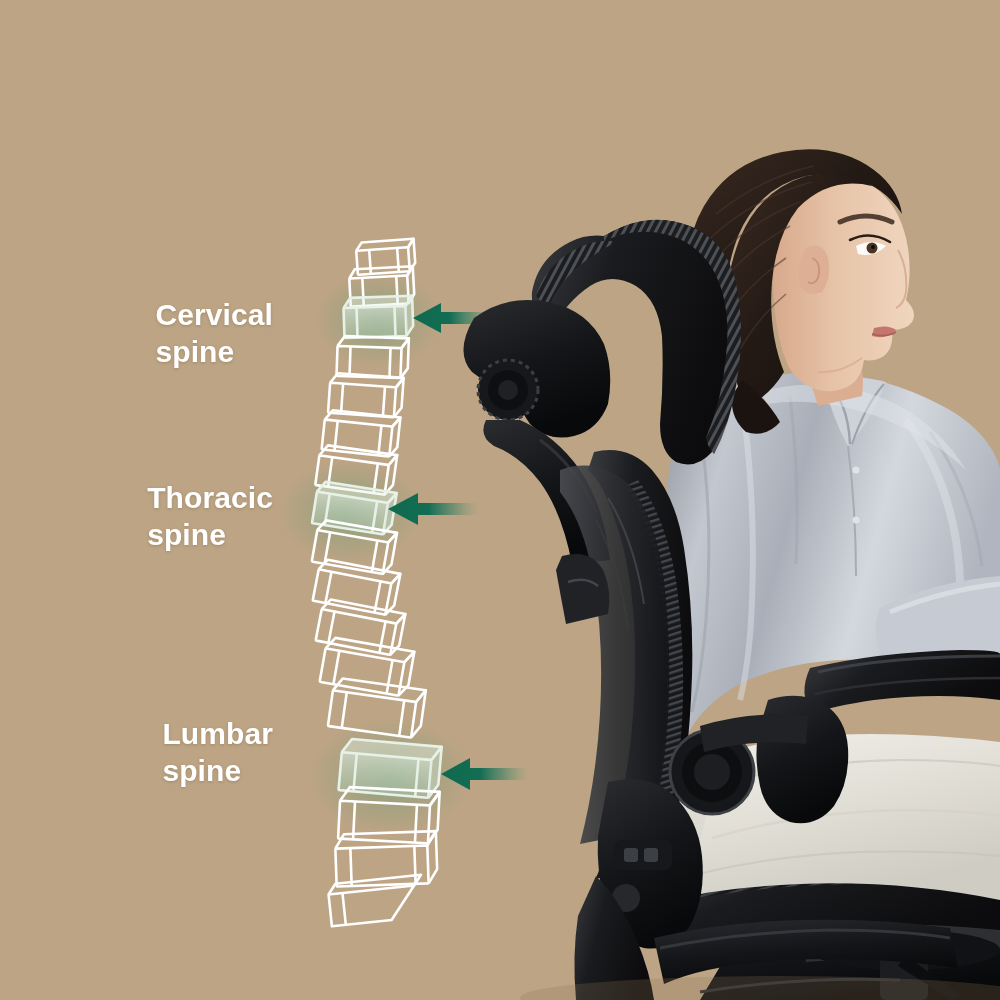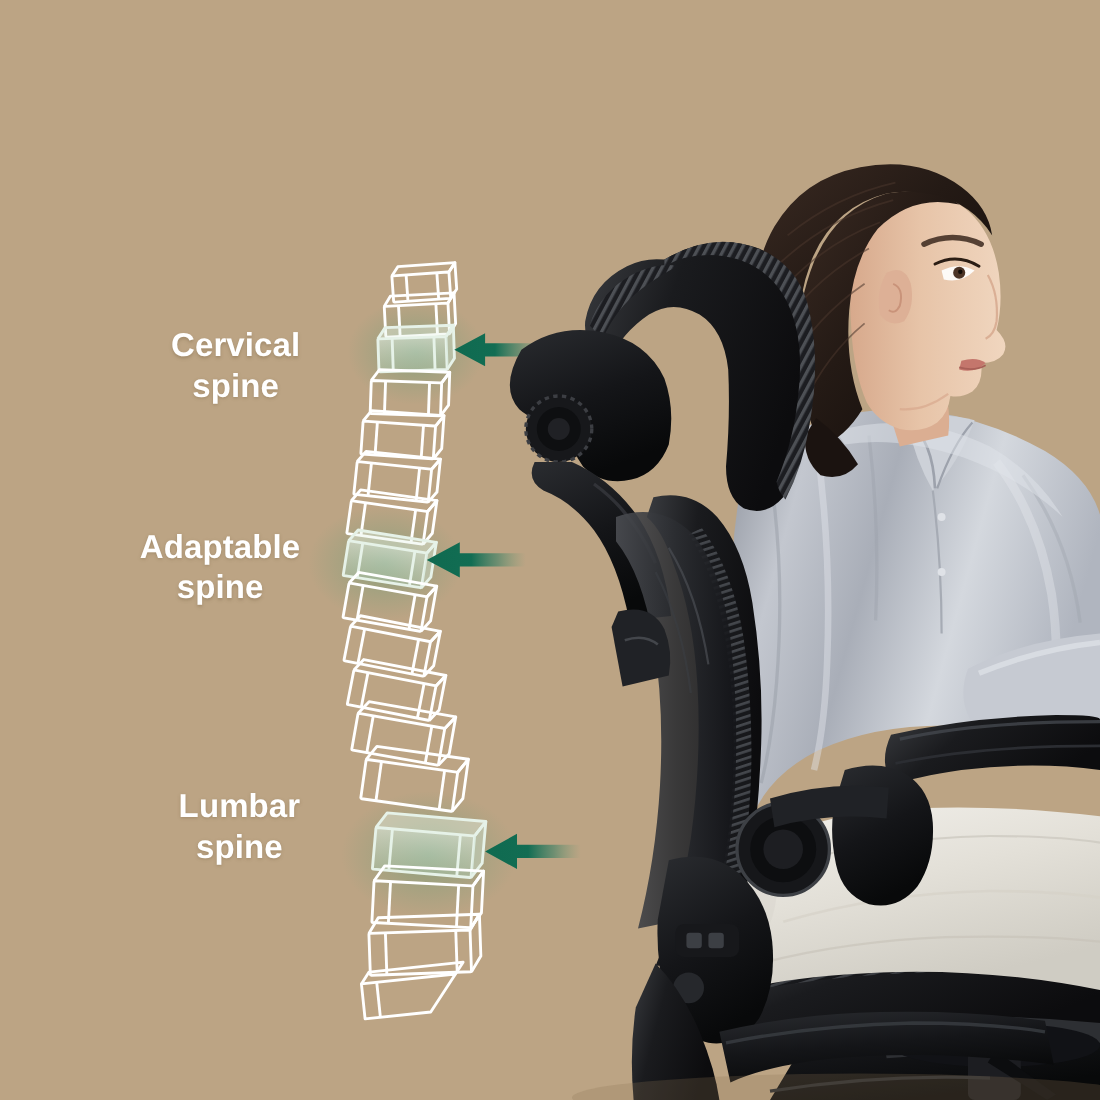--- a/index.html
+++ b/index.html
@@ -17,21 +17,21 @@
   .headline{
     position:absolute;left:62px;top:36px;
     color:#ffffff;font-size:57px;line-height:1.07;
     font-weight:400;letter-spacing:-.5px;white-space:pre-line;
     text-shadow:0 1px 2px rgba(120,95,60,.18);
   }
 
   
   .lbl{
     position:absolute;color:#ffffff;font-weight:700;
-    font-size:30px;line-height:1.22;text-align:center;
+    font-size:30px;line-height:1.22;text-align:left;
     white-space:pre-line;letter-spacing:.1px;
     text-shadow:0 1px 3px rgba(110,88,56,.35);
   }
   .lbl-cervical{right:727px;top:297px;}
   .lbl-thoracic{right:727px;top:480px;}
   .lbl-lumbar{right:727px;top:716px;}
 
   
   .spine{position:absolute;left:0;top:0;width:1000px;height:1000px;}
 
@@ -255,21 +255,21 @@
         <path d="M388,509 L418,493 L418,503 L478,503 L478,515 L418,515 L418,525 Z" fill="url(#arrowFade)"></path>
       </g>
       <g>
         <path d="M441,774 L470,758 L470,768 L528,768 L528,780 L470,780 L470,790 Z" fill="url(#arrowFade)"></path>
       </g>
     </g>
   </svg>
 
   <div class="lbl lbl-cervical">Cervical
 spine</div>
-  <div class="lbl lbl-thoracic">Adaptable
+  <div class="lbl lbl-thoracic">Thoracic
 spine</div>
   <div class="lbl lbl-lumbar">Lumbar
 spine</div>
 
   <svg class="photo" viewBox="0 0 1000 1000">
     <defs>
       <linearGradient id="hairG" x1="0" y1="0" x2="1" y2="1">
         <stop offset="0" stop-color="#3a2a22"></stop>
         <stop offset="0.45" stop-color="#241a15"></stop>
         <stop offset="1" stop-color="#120c09"></stop>

